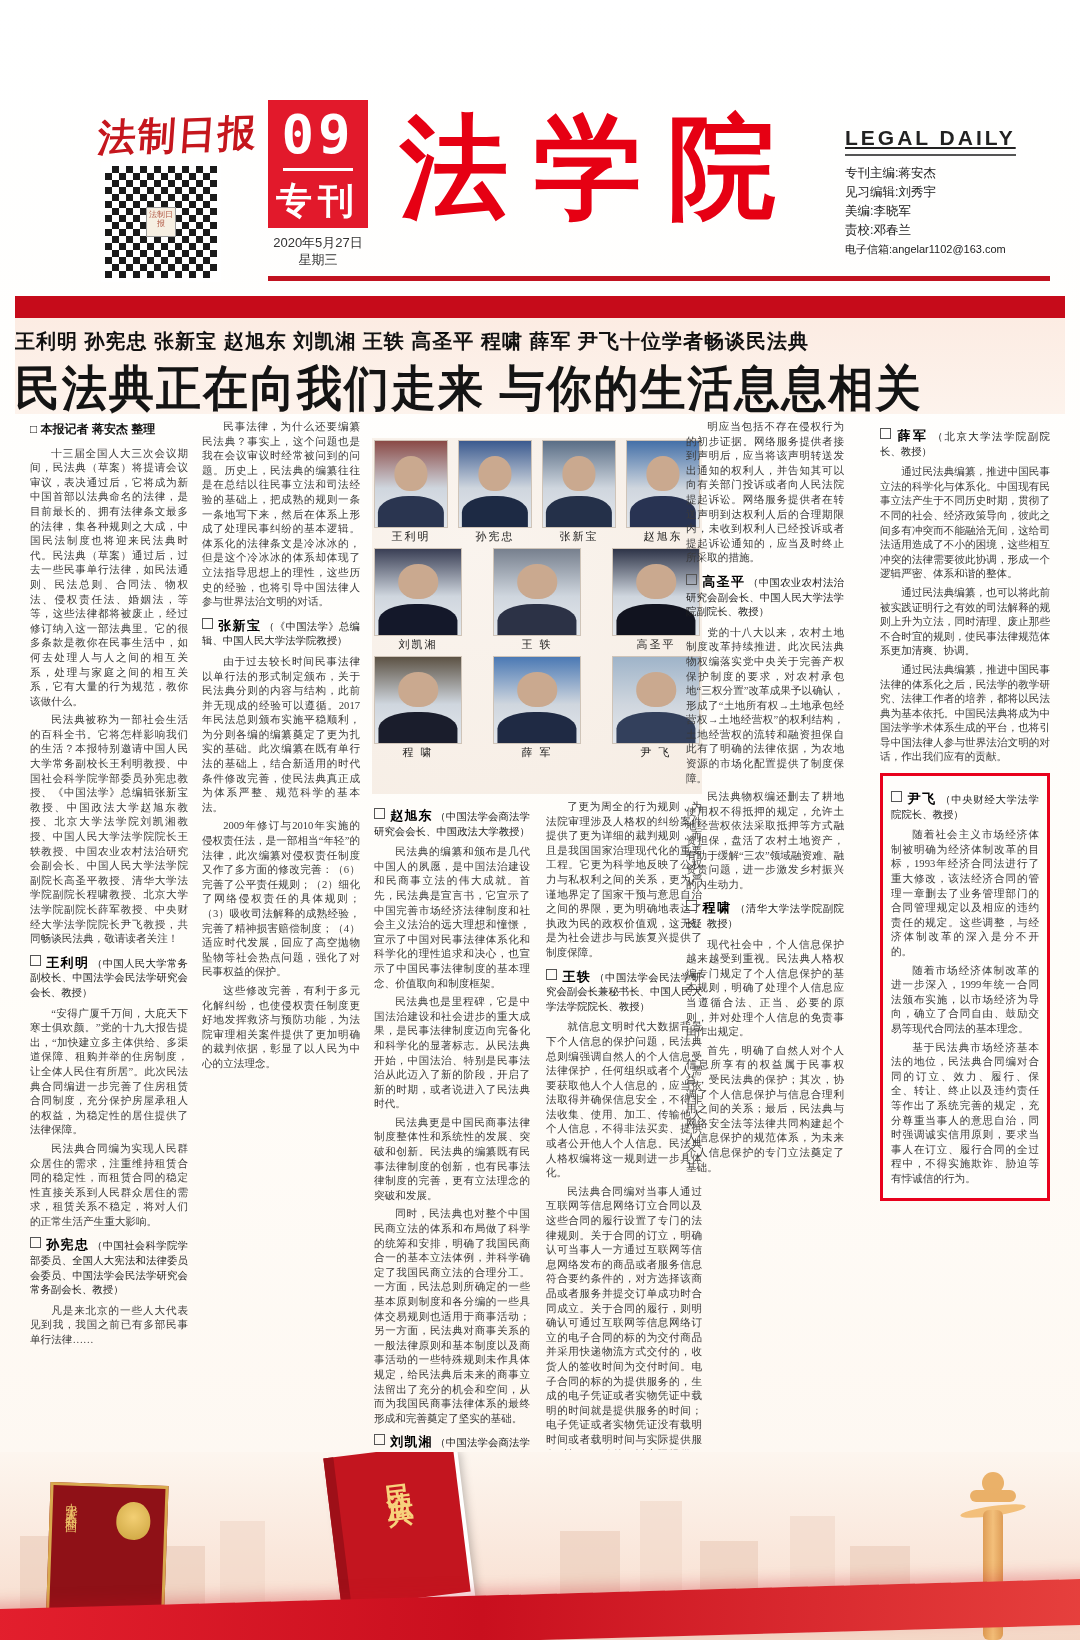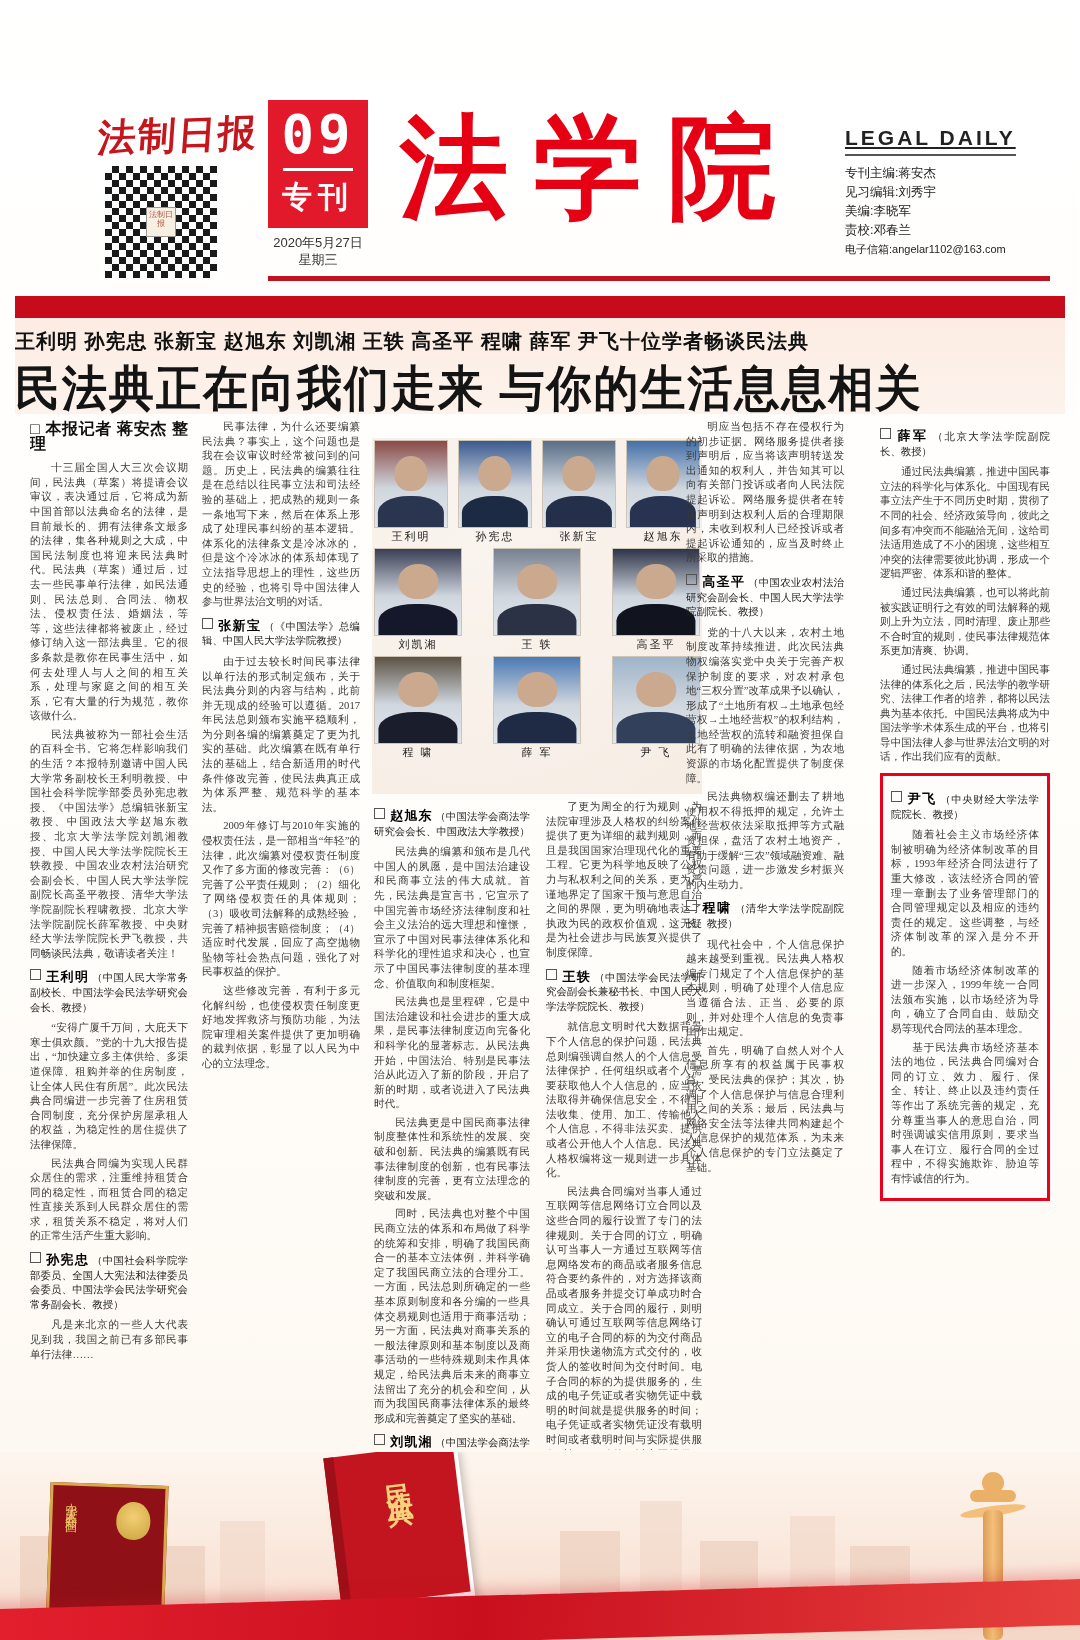--- a/index.html
+++ b/index.html
@@ -12,21 +12,21 @@
   .paper-logo{position:absolute;left:98px;top:22px;width:170px;height:46px;
       color:#c5161d;font-size:38px;font-weight:bold;transform:rotate(-2deg) skewX(-6deg);
       font-family:"Liberation Serif",serif;letter-spacing:2px;white-space:nowrap;}
   .qr{position:absolute;left:105px;top:78px;width:112px;height:112px;background:
       repeating-conic-gradient(#1a1a1a 0% 25%,#ffffff 0% 50%) 0 0/14px 14px;outline:4px solid #fff;}
   .qr-center{position:absolute;left:146px;top:119px;width:30px;height:30px;background:#f6efe2;
       border:1px solid #999;color:#b05540;font-size:8px;text-align:center;line-height:9px;padding-top:2px;box-sizing:border-box;}
   .page-box{position:absolute;left:268px;top:12px;width:100px;height:128px;background:#e2192b;color:#ffffff;text-align:center;}
   .page-num{font-family:"DejaVu Sans Mono",monospace;font-size:54px;font-weight:bold;letter-spacing:4px;line-height:62px;margin-top:4px;}
   .page-box .rule{width:70px;height:3px;background:#fff;margin:2px auto 6px auto;}
-  .page-label{font-size:30px;font-weight:bold;letter-spacing:6px;font-family:"Liberation Sans",sans-serif;}
+  .page-label{font-size:36px;font-weight:bold;letter-spacing:6px;font-family:"Liberation Sans",sans-serif;}
   .date-block{position:absolute;left:268px;top:146px;width:100px;text-align:center;color:#333;
       font-size:13px;font-family:"Liberation Sans",sans-serif;line-height:17px;}
   .thin-red{position:absolute;left:268px;top:188px;width:782px;height:5px;background:#c1121f;}
   .section-title{position:absolute;left:400px;top:8px;width:360px;text-align:center;color:#e60013;
       font-size:108px;font-weight:900;letter-spacing:26px;font-family:"Liberation Serif",serif;
       transform:scaleY(1.04);white-space:nowrap;}
   .mast-right{position:absolute;left:845px;top:38px;width:210px;font-family:"Liberation Sans",sans-serif;}
   .legal-daily{font-size:21px;font-weight:bold;letter-spacing:3px;color:#222;border-bottom:2px solid #555;
       padding-bottom:4px;display:inline-block;text-decoration:underline;}
   .credits{margin-top:8px;font-size:12.5px;color:#222;line-height:19px;}
@@ -38,21 +38,21 @@
       background:linear-gradient(180deg,#fcece3,#fdf3ec);}
   .kicker{margin-top:10px;font-size:20px;font-weight:bold;color:#111;letter-spacing:1px;
       font-family:"Liberation Sans",sans-serif;}
   .main-headline{margin-top:4px;font-size:45px;font-weight:900;color:#141414;letter-spacing:2px;
       font-family:"Liberation Sans",sans-serif;transform:scaleY(1.08);}
 
   
   .col{position:absolute;width:158px;font-size:10.6px;line-height:14.6px;color:#3a3a3a;
       text-align:justify;overflow:hidden;}
   .col p{margin:0 0 4px 0;text-indent:2em;}
-  .byline{font-weight:bold;font-size:16px;color:#111;margin:2px 0 10px 0;font-family:"Liberation Sans",sans-serif;}
+  .byline{font-weight:bold;font-size:12px;color:#111;margin:2px 0 10px 0;font-family:"Liberation Sans",sans-serif;}
   .sec-h{margin:8px 0 6px 0;text-indent:0;}
   .sec-h .sq{display:inline-block;width:9px;height:9px;border:1.4px solid #555;margin-right:5px;vertical-align:1px;}
   .sec-h .nm{font-weight:bold;font-size:13px;color:#000;font-family:"Liberation Sans",sans-serif;letter-spacing:1px;}
   .sec-h .tt{font-size:10.4px;color:#222;}
   .red-box{border:3.5px solid #e8001c;padding:7px 8px;margin-top:8px;background:#fffdfb;}
 
   
   .photo-grid{position:absolute;left:372px;top:438px;width:330px;height:356px;
       background:radial-gradient(circle at 30% 30%,#faf4ee 0%,#f6ede4 100%);padding:2px;box-sizing:border-box;}
   .photo-row{display:flex;justify-content:space-between;margin-bottom:4px;}

